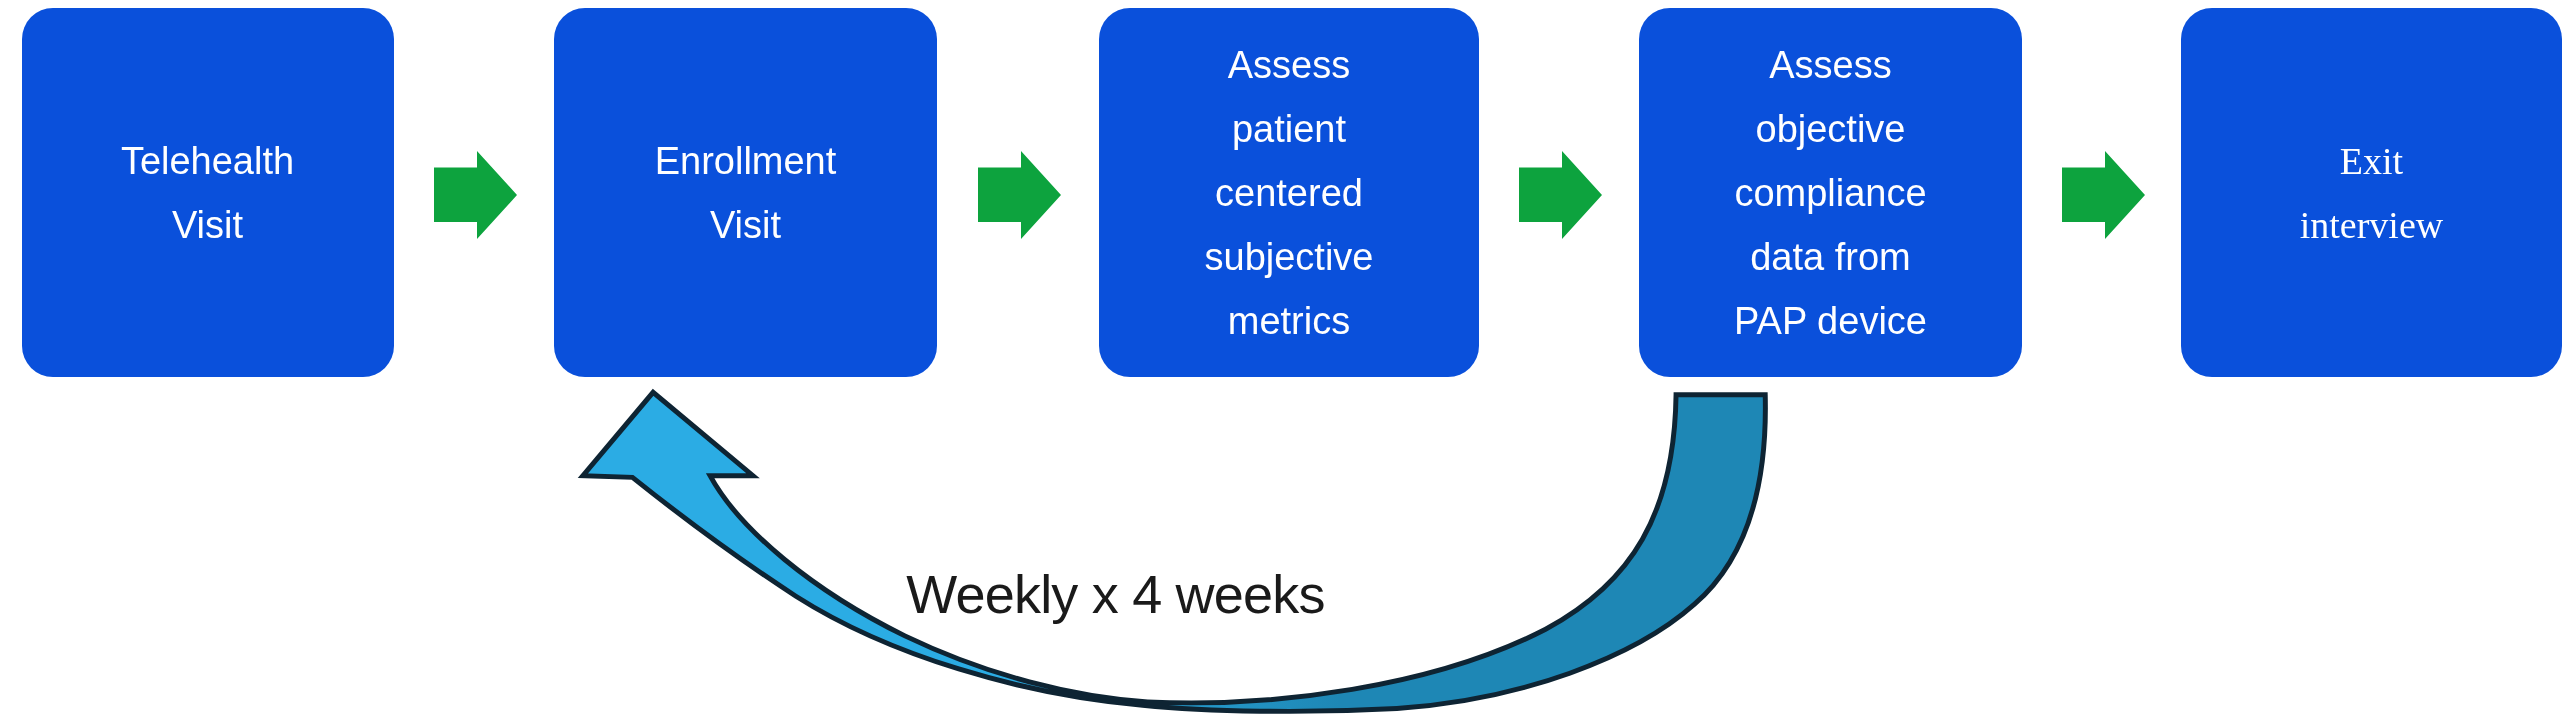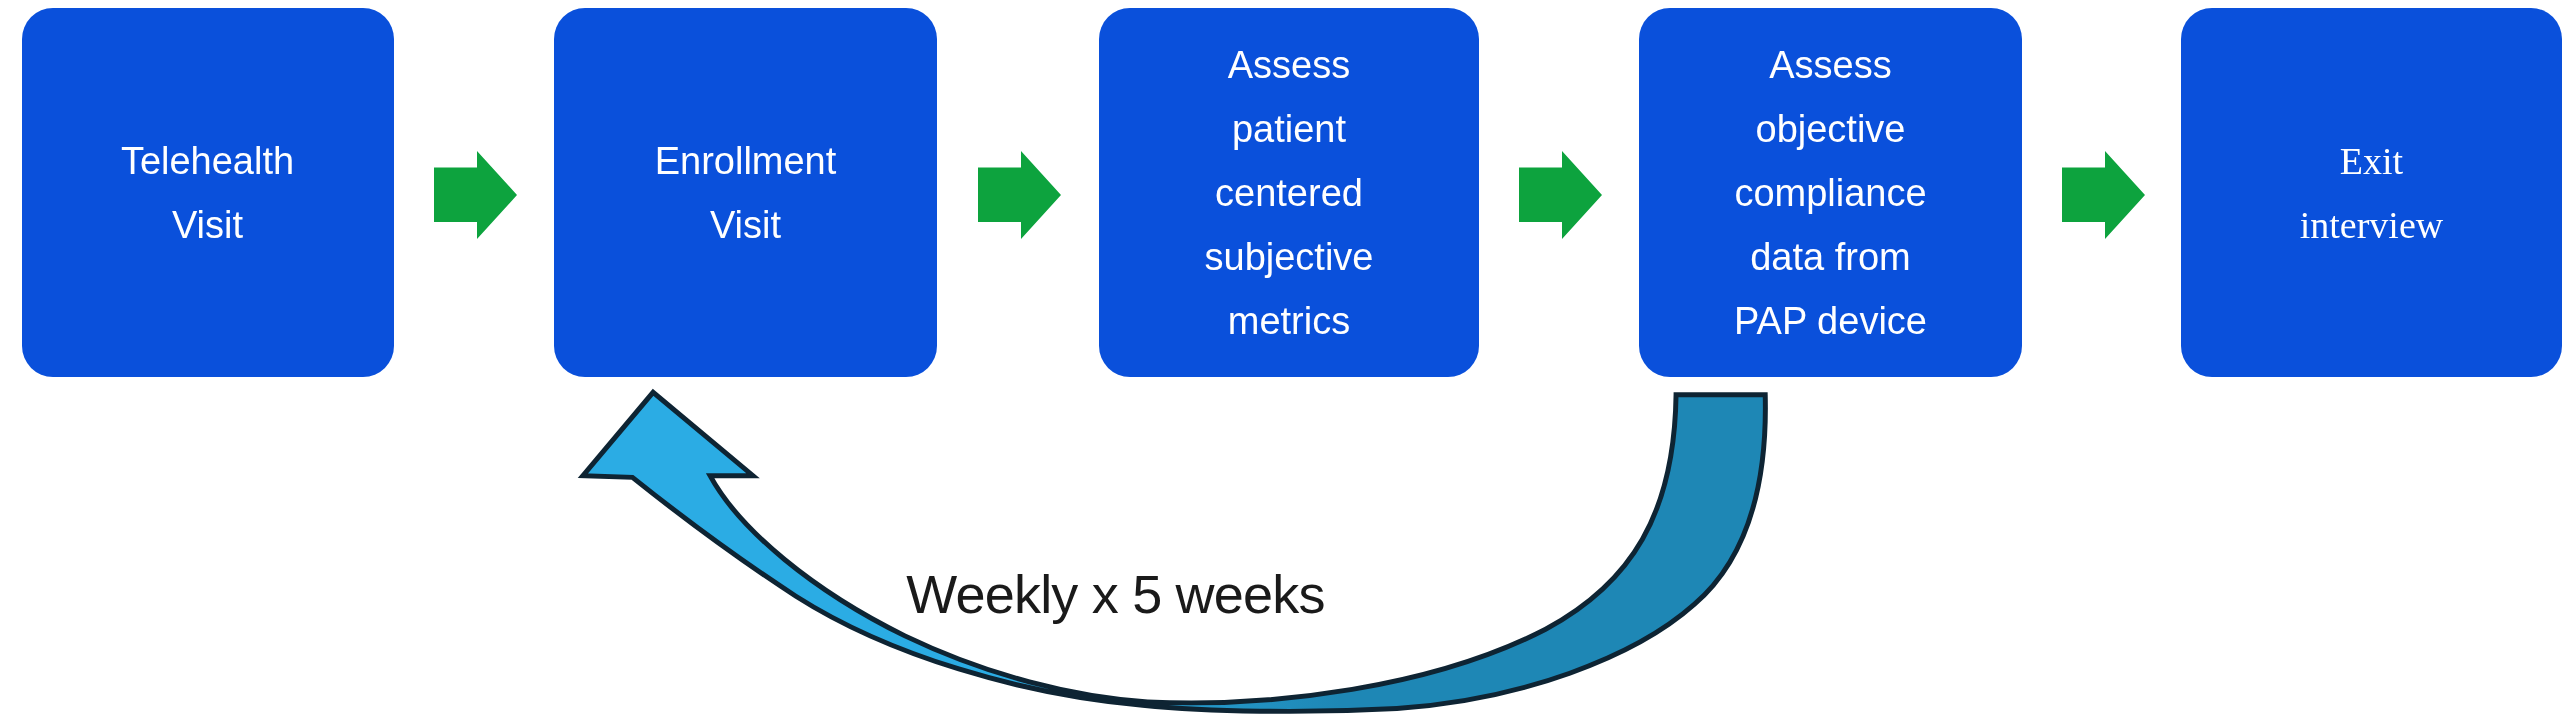--- a/index.html
+++ b/index.html
@@ -149,16 +149,16 @@
          L 791 475
          L 912 576
          L 860 576
          C 896 642 986 716 1096 770
          C 1196 818 1300 844 1390 850
          C 1544 857 1736 832 1872 762
          C 1976 706 2028 622 2030 478
          Z"></path>
   </svg>
 
-  <div class="loop-label">Weekly x 5 weeks</div>
+  <div class="loop-label">Weekly x 4 weeks</div>
 
 </div>
 
 
 </body></html>

